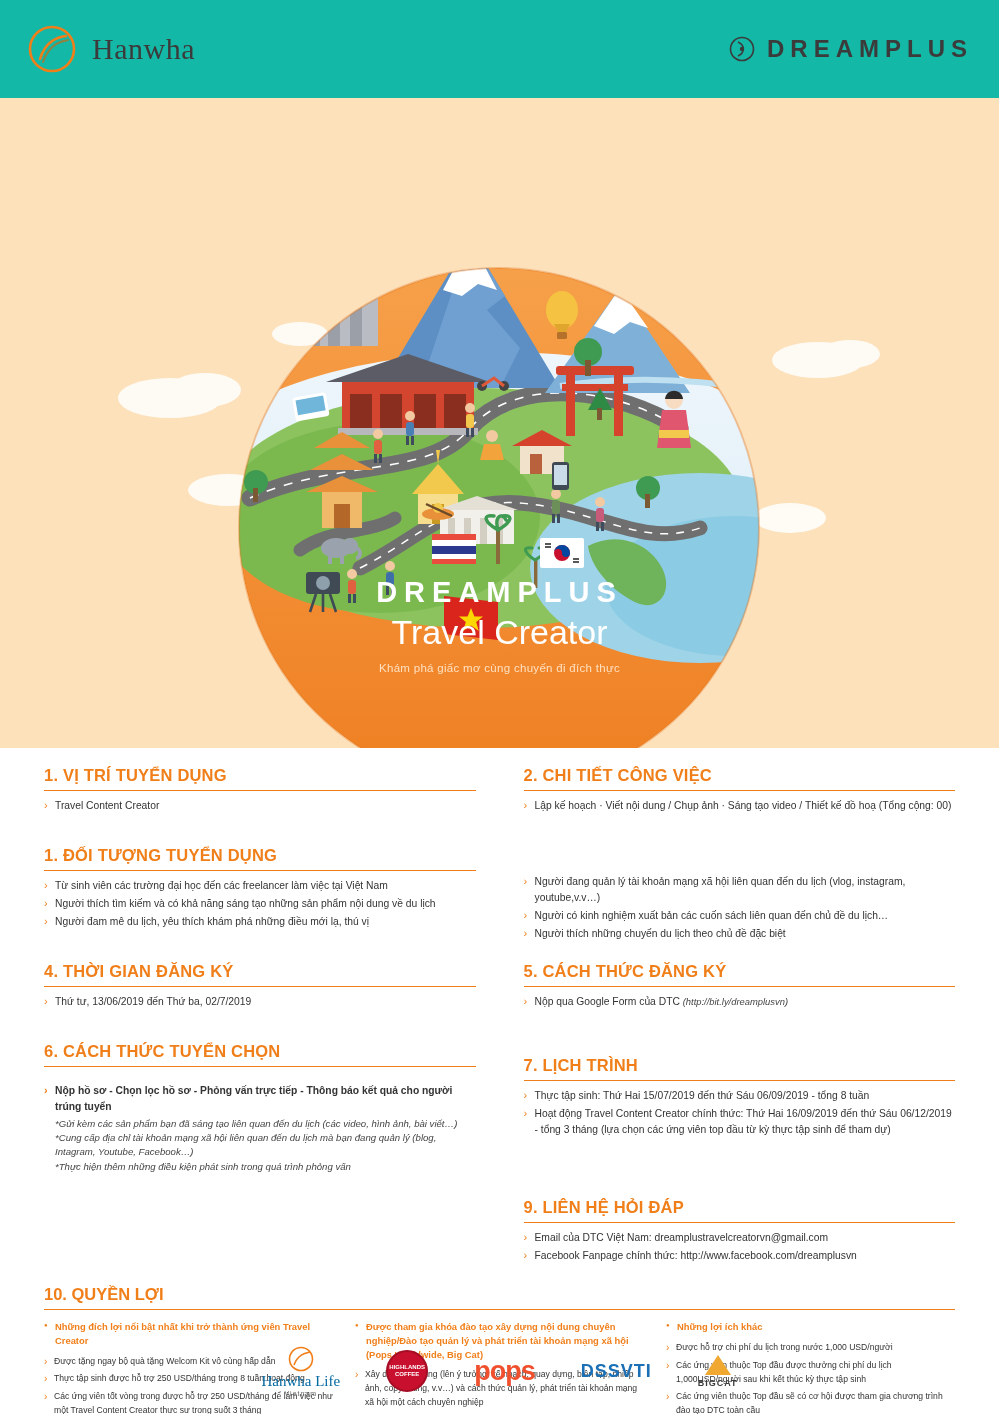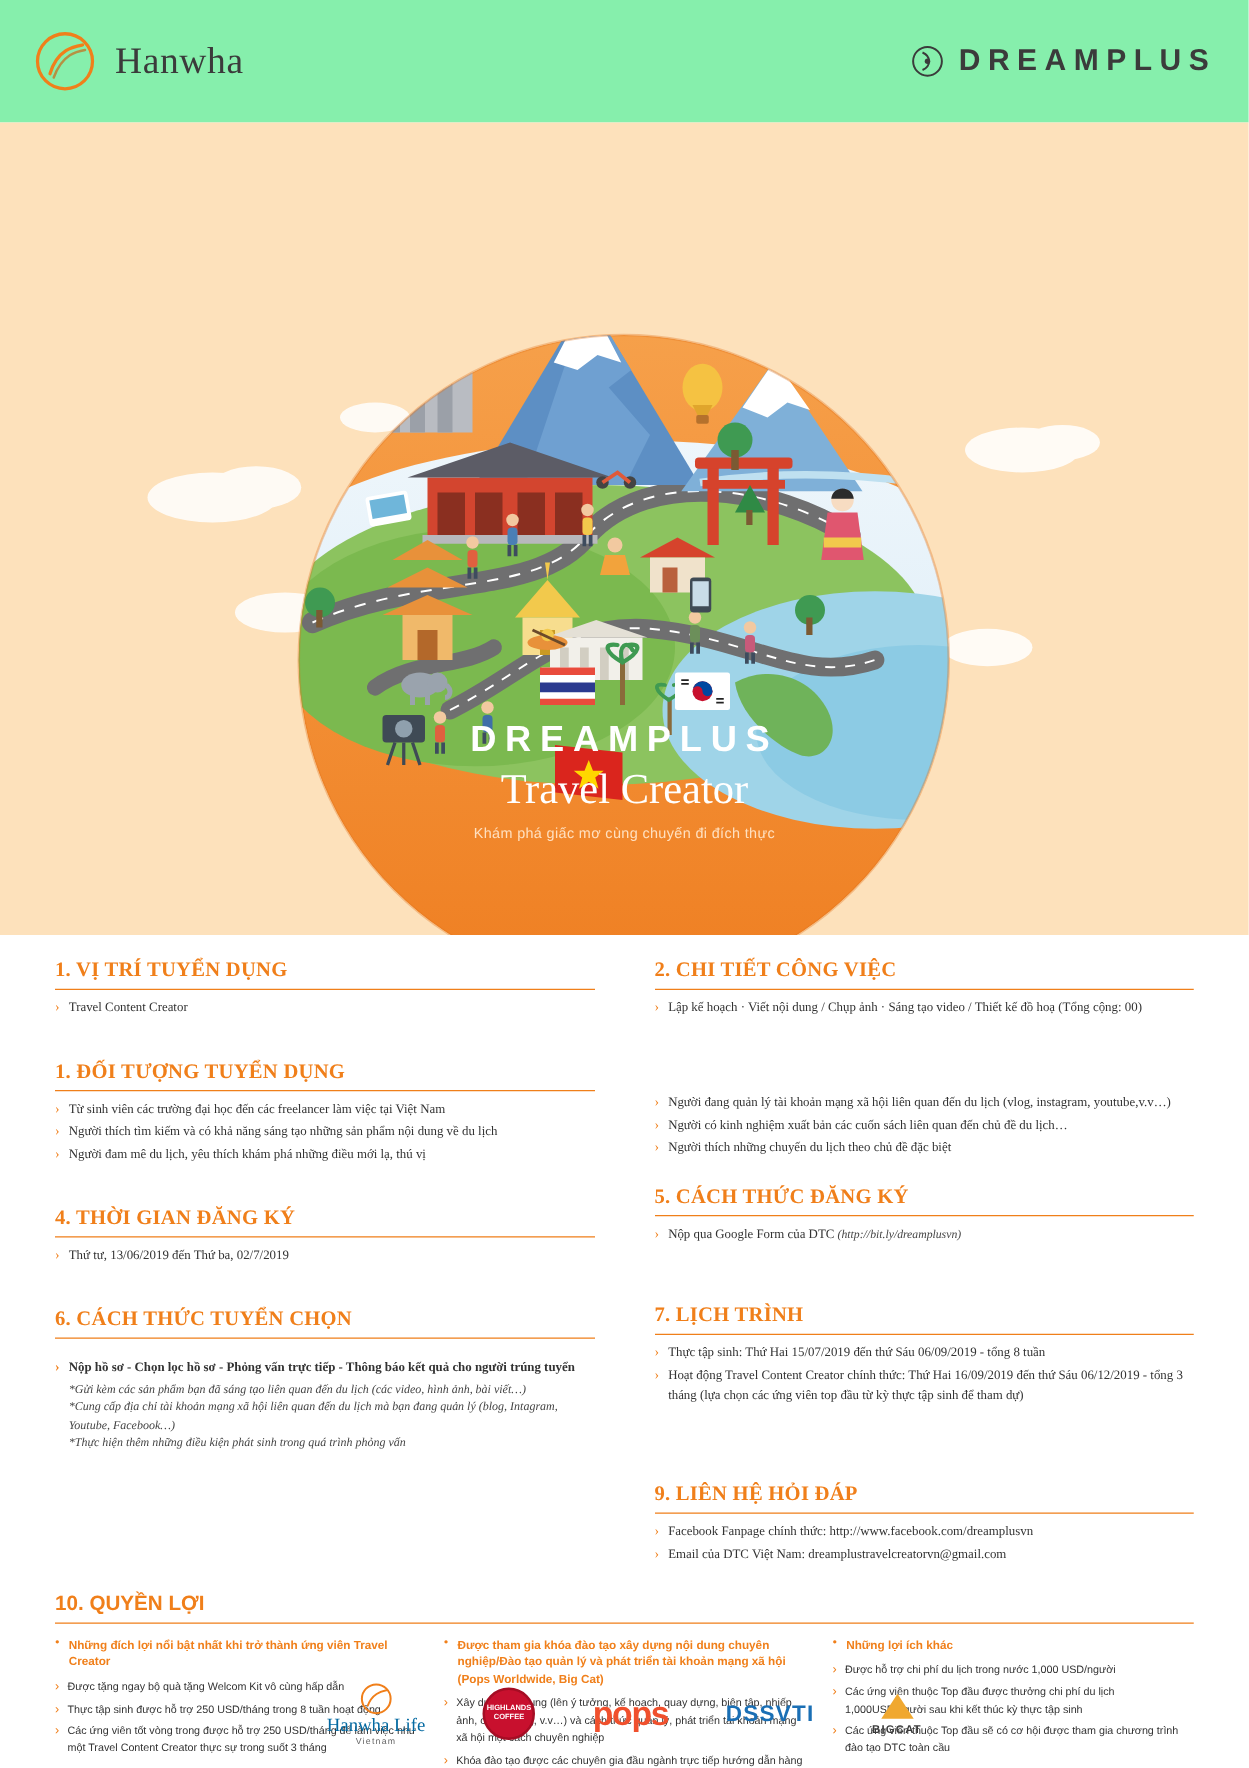--- a/index.html
+++ b/index.html
@@ -8,21 +8,21 @@
     height: 1414px;
     font-family: "Liberation Sans", sans-serif;
     background: #ffffff;
     overflow: hidden;
     position: relative;
   }
 
   
   .header {
     height: 98px;
-    background: #86efac;
+    background: #14b8a6;
     display: flex;
     align-items: center;
     justify-content: space-between;
     padding: 0 26px;
   }
   .brand-left { display: flex; align-items: center; gap: 14px; }
   .hanwha-mark { width: 52px; height: 52px; position: relative; }
   .hanwha-mark svg { display: block; }
   .hanwha-word { font-size: 30px; color: #3b3b3b; letter-spacing: .5px; font-family: "Liberation Serif", serif; }
   .brand-right { display: flex; align-items: center; gap: 12px; }
@@ -40,26 +40,26 @@
 
   .hero-title-block {
     position: absolute;
     left: 0; right: 0;
     top: 478px;
     text-align: center;
     z-index: 40;
     color: #ffffff;
   }
   .hero-title-1 { font-size: 29px; letter-spacing: 7px; font-weight: bold; }
-  .hero-title-2 { font-size: 34px; margin-top: 4px; font-family: Liberation Serif, serif; }
+  .hero-title-2 { font-size: 34px; margin-top: 4px; font-family: Liberation Sans, sans-serif; }
   .hero-tagline { font-size: 11.5px; margin-top: 10px; color: #ffe0c0; letter-spacing: .3px; }
 
   
   .content { position: relative; padding: 18px 44px 0 44px; }
-  .cols { display: flex; gap: 12px; font-family: Liberation Serif, serif; }
+  .cols { display: flex; gap: 12px; }
   .col { width: 455px; }
   .col.right { margin-left: 36px; }
 
   .sec { margin-bottom: 6px; }
   .sec-title {
     color: #f07f1a;
     font-size: 16.5px;
     font-weight: bold;
     letter-spacing: .2px;
     padding-bottom: 5px;
@@ -556,22 +556,22 @@
           <li>Hoạt động Travel Content Creator chính thức: Thứ Hai 16/09/2019 đến thứ Sáu 06/12/2019 - tổng 3 tháng (lựa chọn các ứng viên top đầu từ kỳ thực tập sinh để tham dự)</li>
         </ul>
       </div>
 
       <div class="spacer-lg"></div>
       <div class="spacer-sm"></div>
 
       <div class="sec">
         <div class="sec-title">9. LIÊN HỆ HỎI ĐÁP</div>
         <ul class="items">
+          <li>Email của DTC Việt Nam: dreamplustravelcreatorvn@gmail.com</li>
           <li>Facebook Fanpage chính thức: http://www.facebook.com/dreamplusvn</li>
-          <li>Email của DTC Việt Nam: dreamplustravelcreatorvn@gmail.com</li>
         </ul>
       </div>
     </div>
   </div>
 </div>
 
 <div class="benefits">
   <div class="benefits-title">10. QUYỀN LỢI</div>
   <div class="benefits-cols">
     <div class="bcol">

